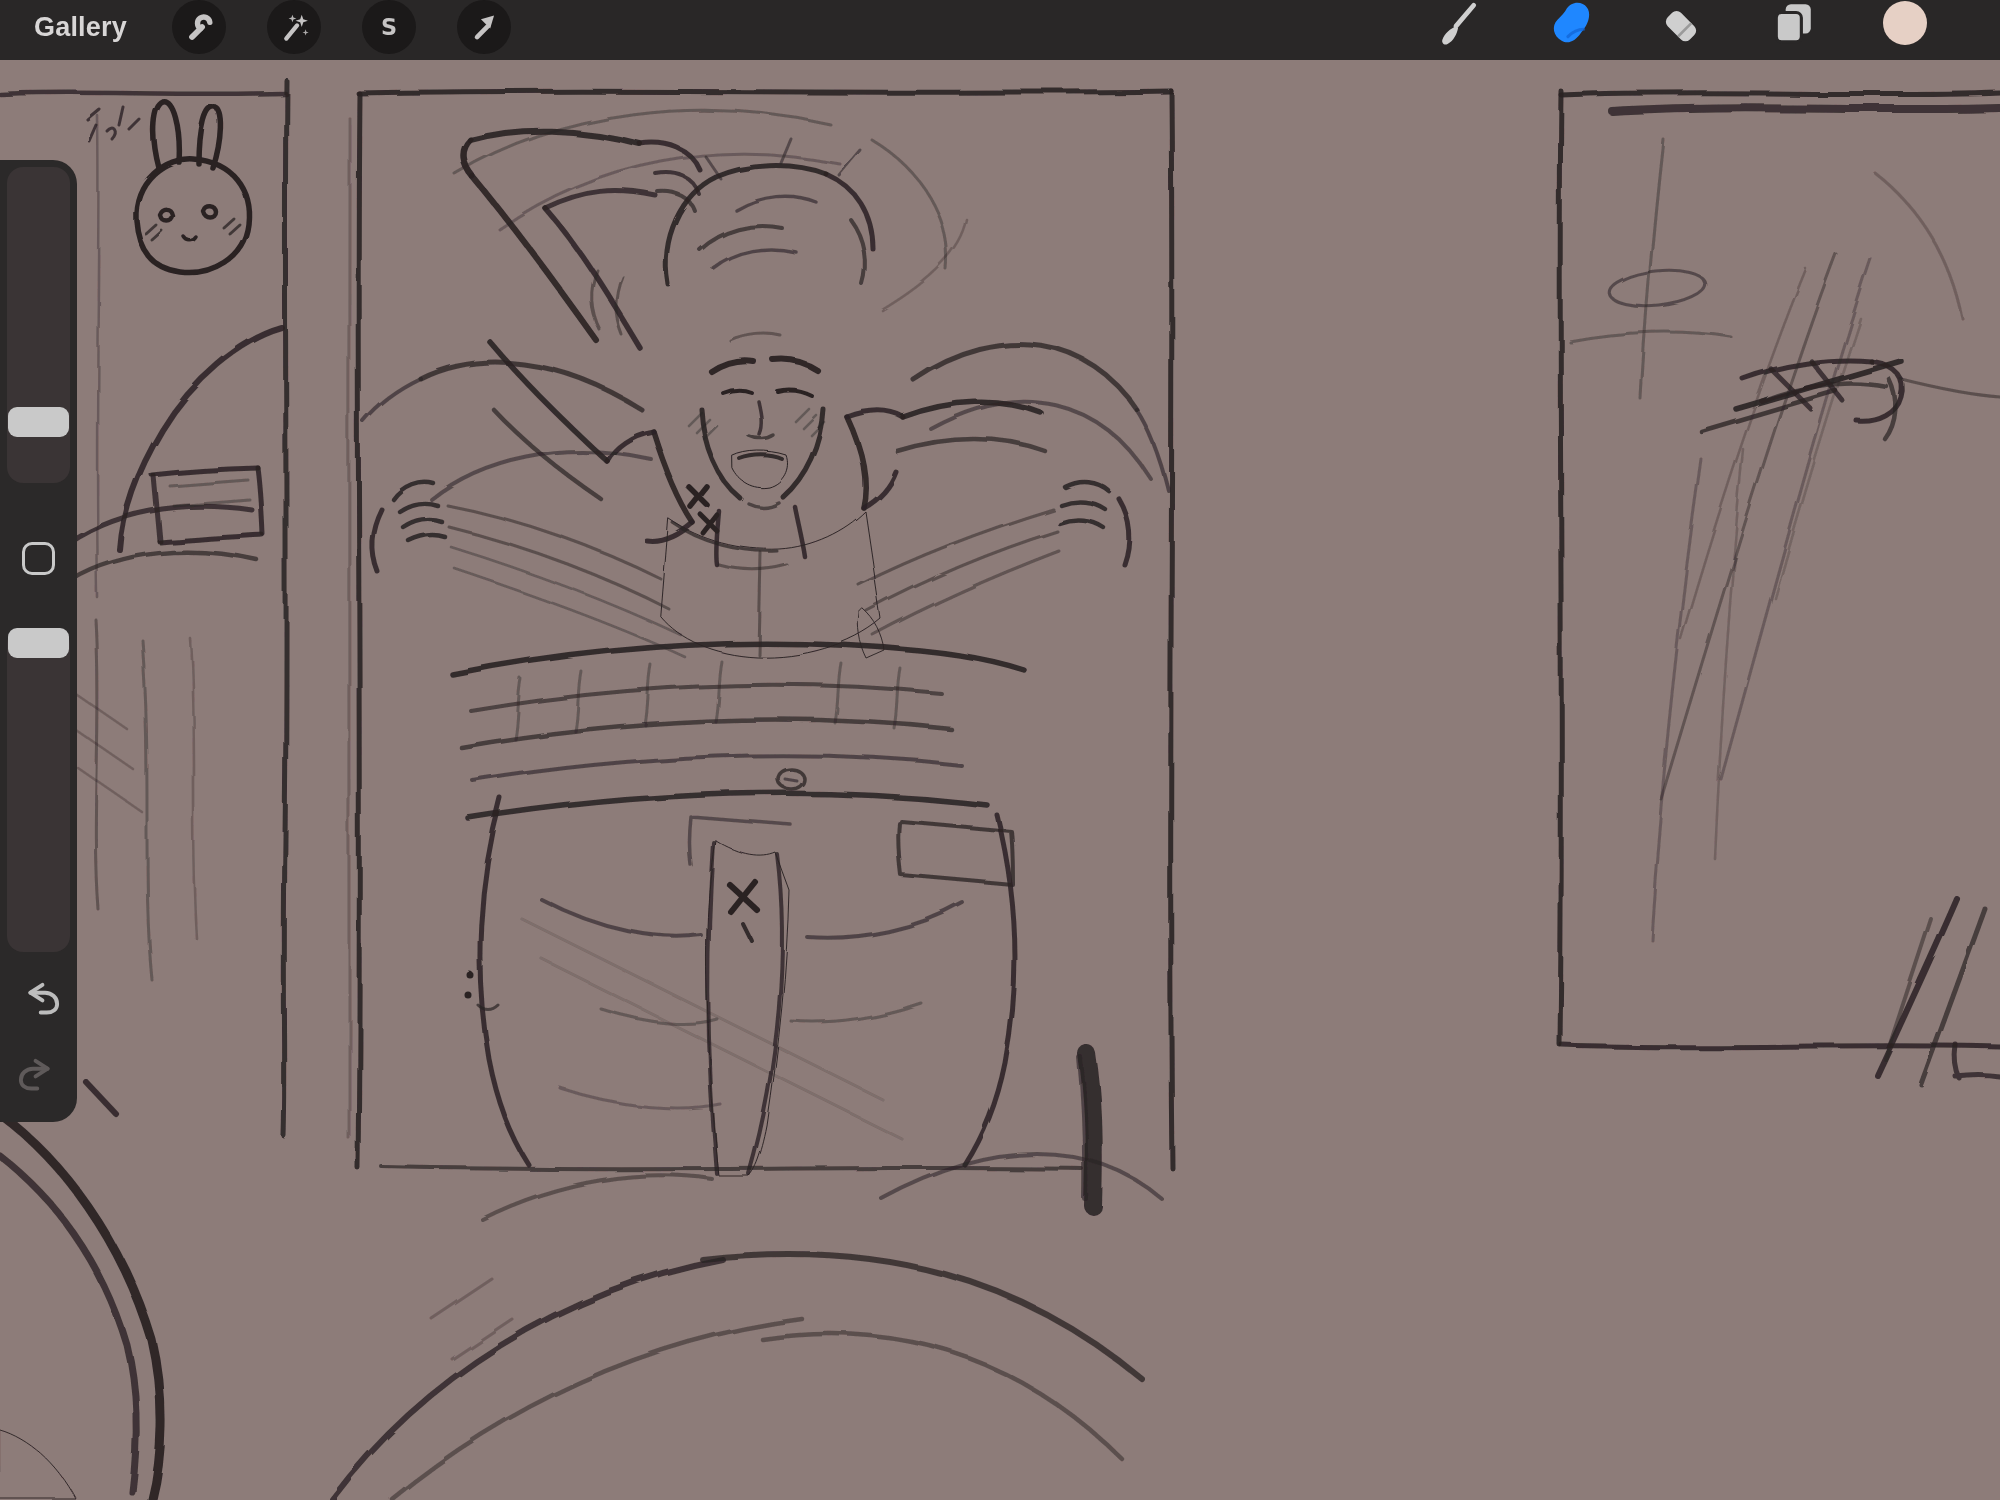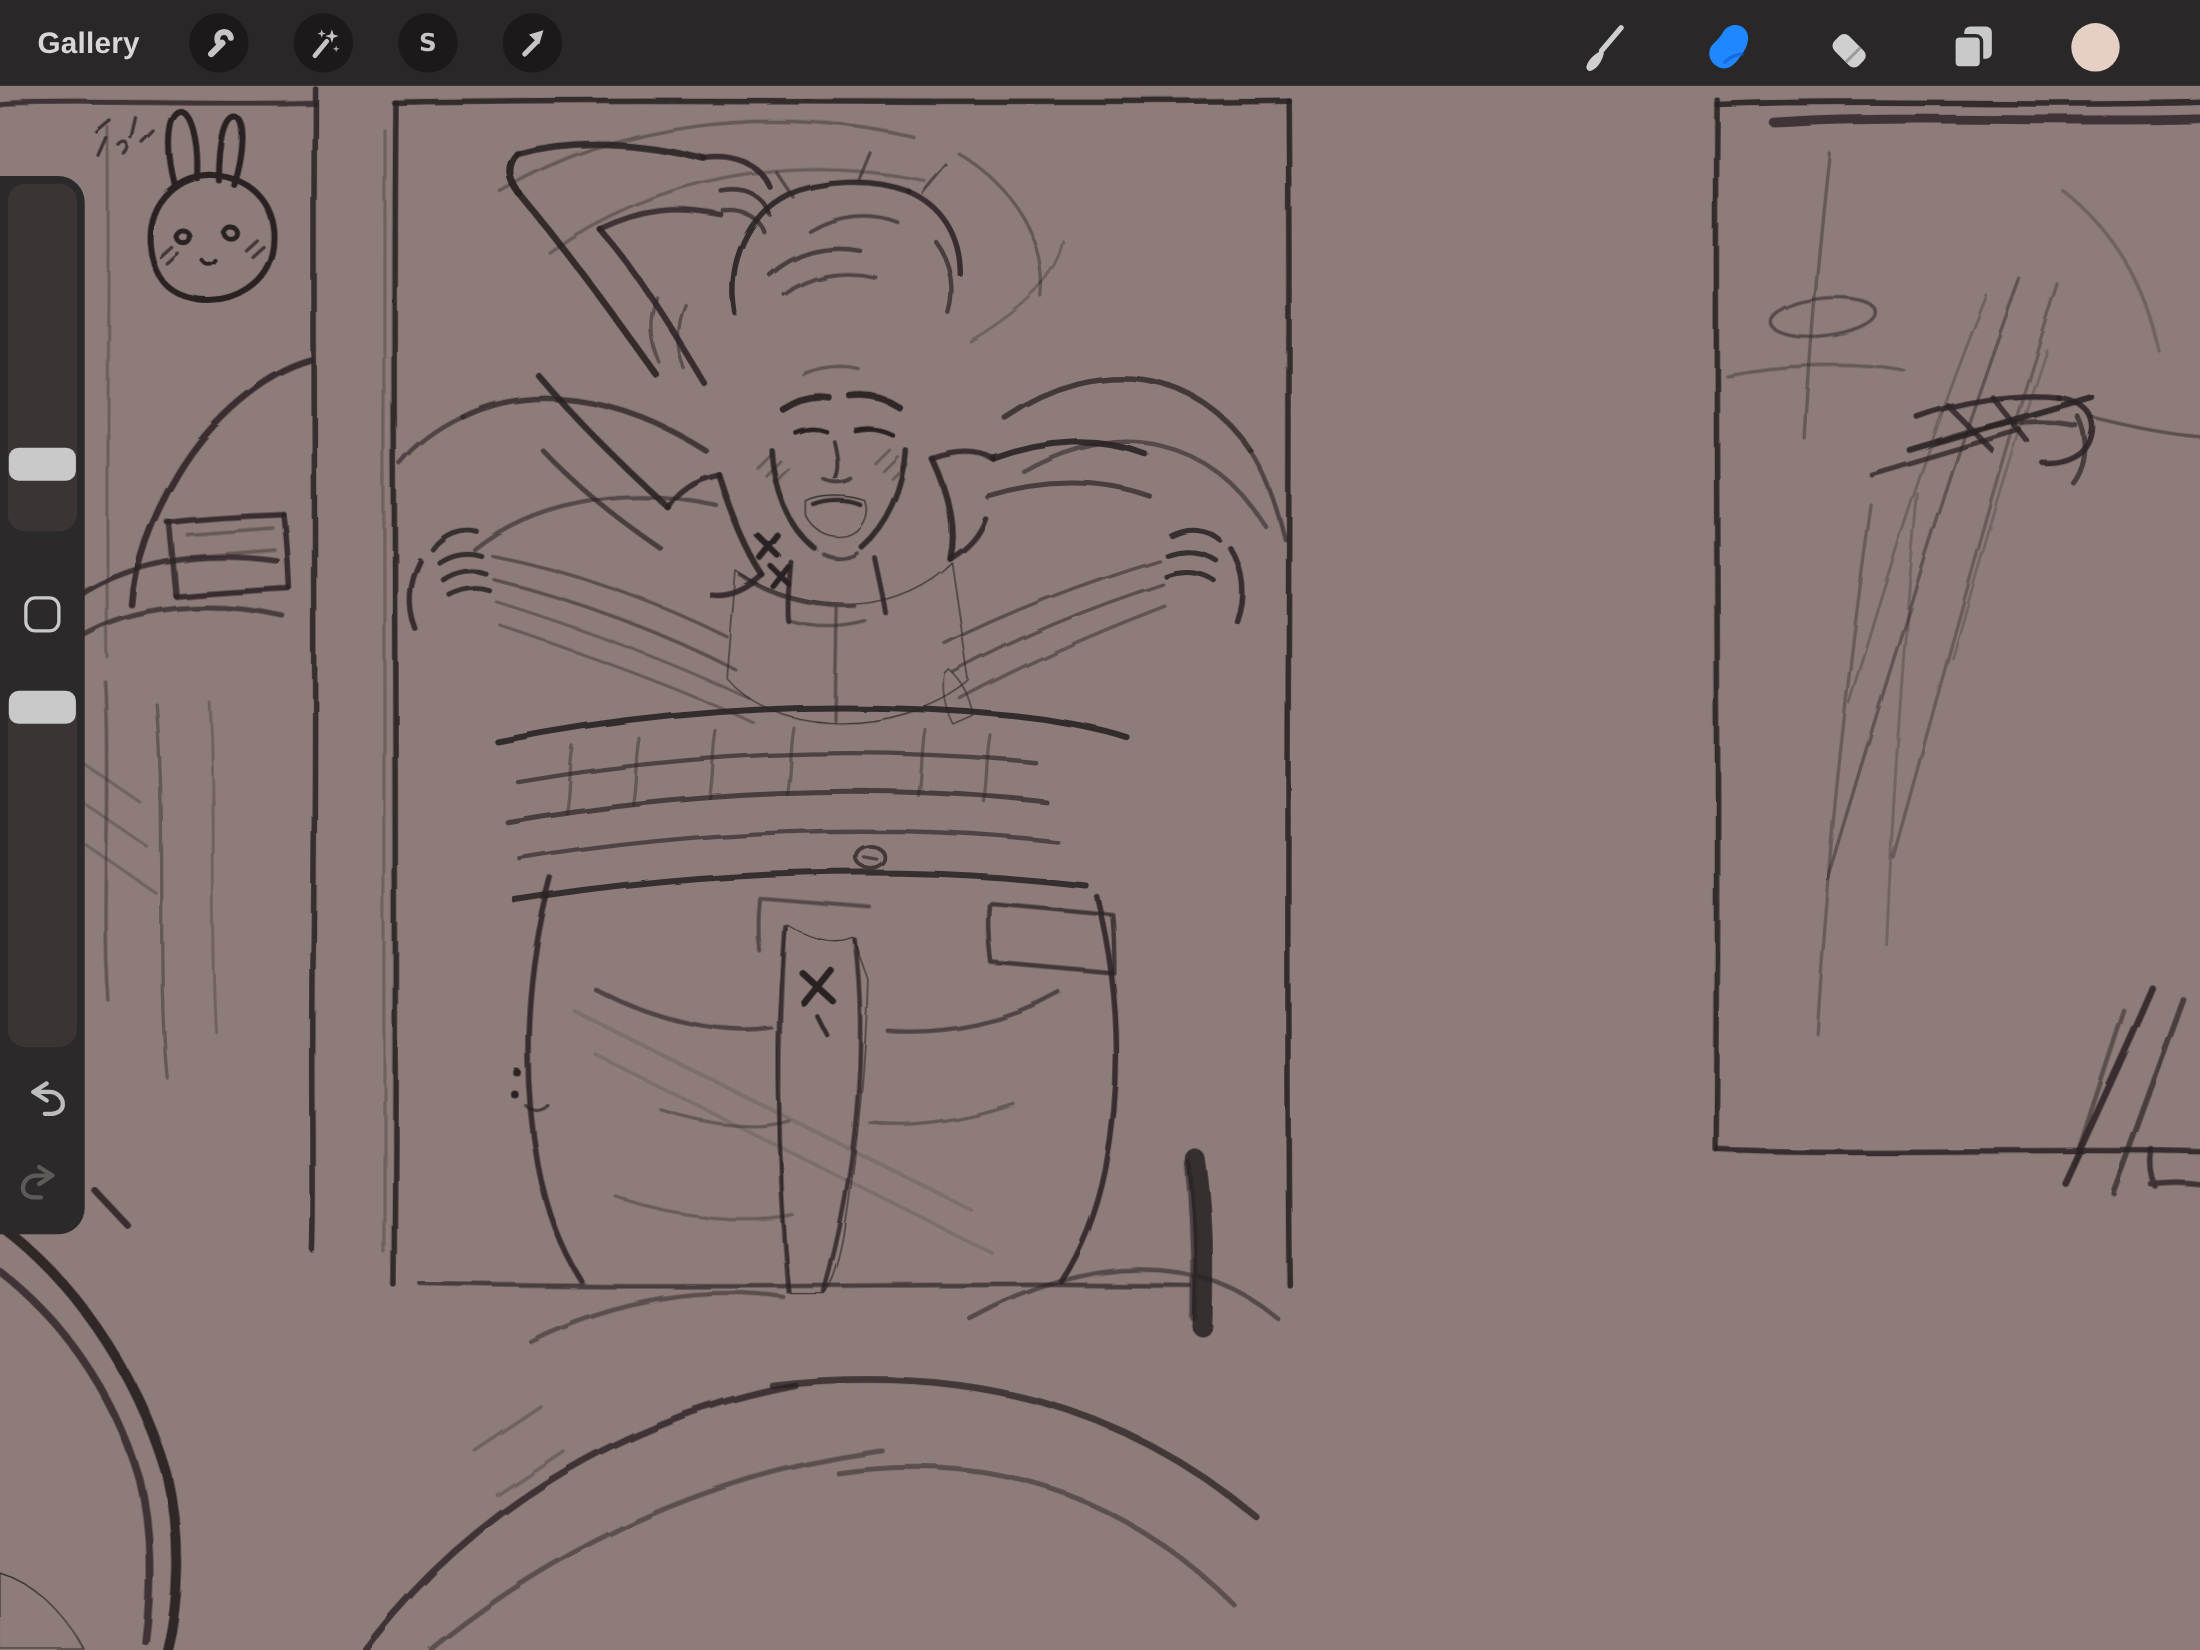--- a/index.html
+++ b/index.html
@@ -11,22 +11,22 @@
   html,body{overflow:hidden}
   body{width:2000px;height:1500px;font-family:"Liberation Sans",sans-serif;background:var(--bg)}
   #app{position:relative;width:2000px;height:1500px}
 
   
   #canvas-wrap{position:absolute;left:0;top:78px;width:2000px;height:1422px;background:var(--bg)}
   #canvas-art{position:absolute;left:0;top:0}
   #canvas-art path,#canvas-art ellipse,#canvas-art line{fill:none;stroke:var(--ink);stroke-linecap:round;stroke-linejoin:round}
 
   
-  header{position:absolute;left:0;top:0;width:2000px;height:78px;background:var(--bar);
-         display:flex;align-items:flex-end;justify-content:space-between;padding-bottom:12px}
+  header{position:absolute;left:0;top:0;width:2000px;height:60px;background:var(--bar);
+         display:flex;align-items:flex-start;justify-content:space-between;padding-bottom:12px}
   .tb-left{display:flex;align-items:center;padding-left:34px}
   .gallery{color:#d8d6d6;font-size:27px;font-weight:600;letter-spacing:.2px;cursor:default}
   .chip{width:54px;height:54px;border-radius:50%;background:var(--chip);display:flex;align-items:center;justify-content:center;border:none;margin-left:41px}
   .chip:first-of-type{margin-left:45px}
   .tb-right{display:flex;align-items:center;gap:66px;padding-right:72px}
   .tool-btn{background:none;border:none;width:46px;height:46px;display:flex;align-items:center;justify-content:center}
   .swatch{width:44px;height:44px;border-radius:50%;background:#e6d0c5}
 
   
   aside{position:absolute;left:0;top:160px;width:77px;height:962px;background:var(--sidebar);border-radius:0 24px 24px 0}

